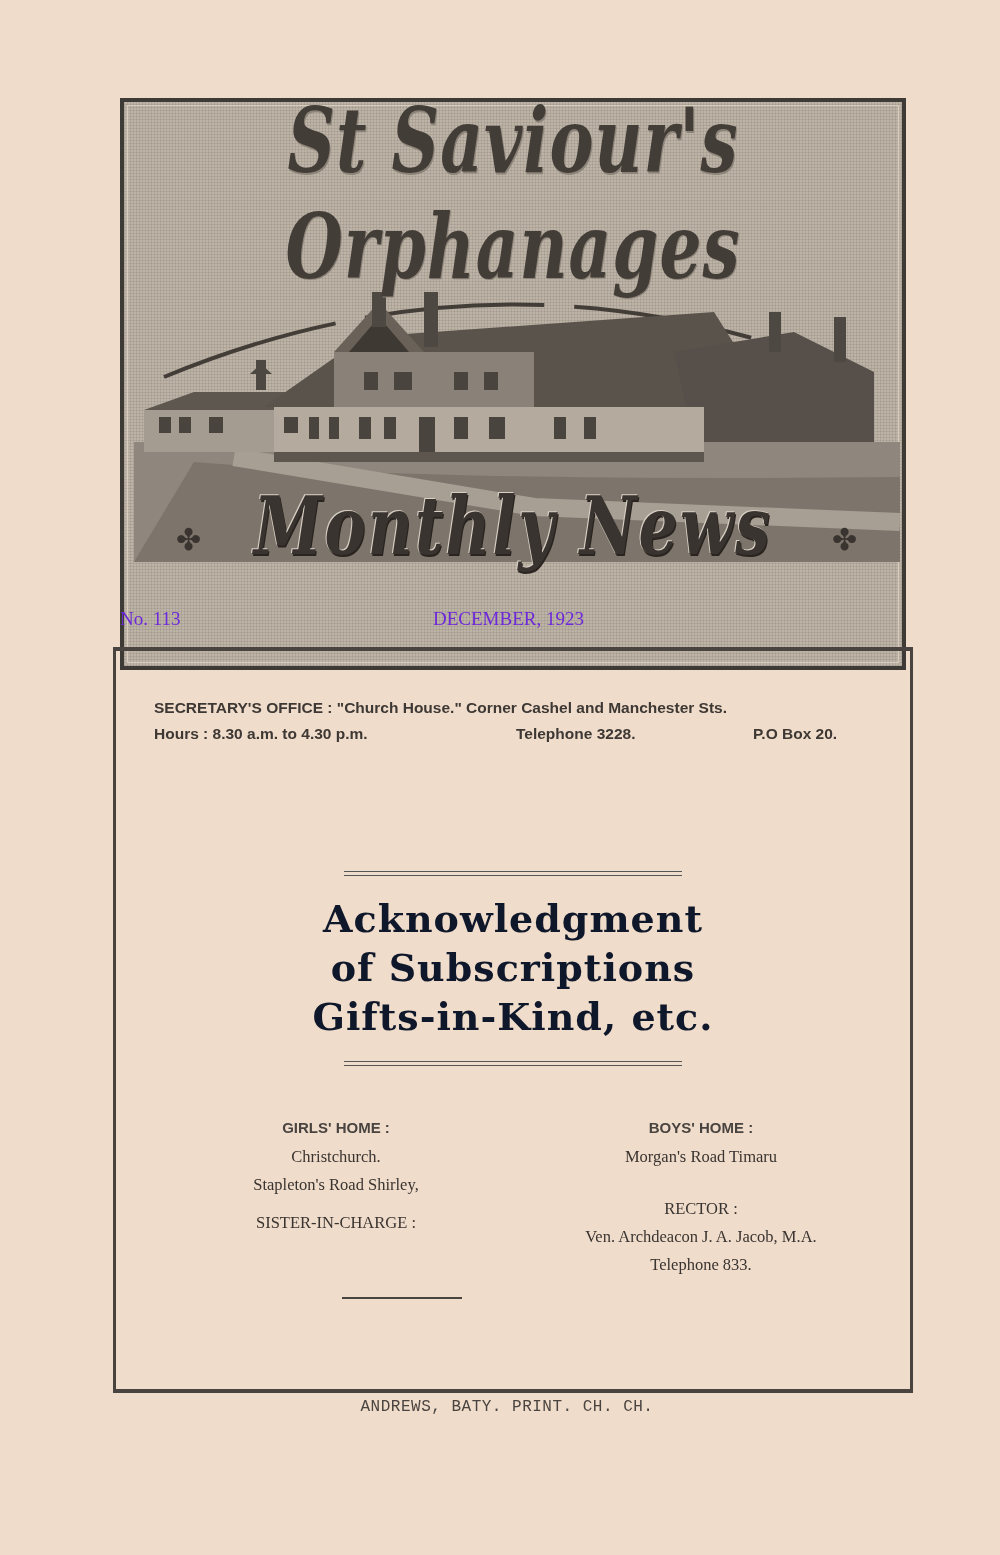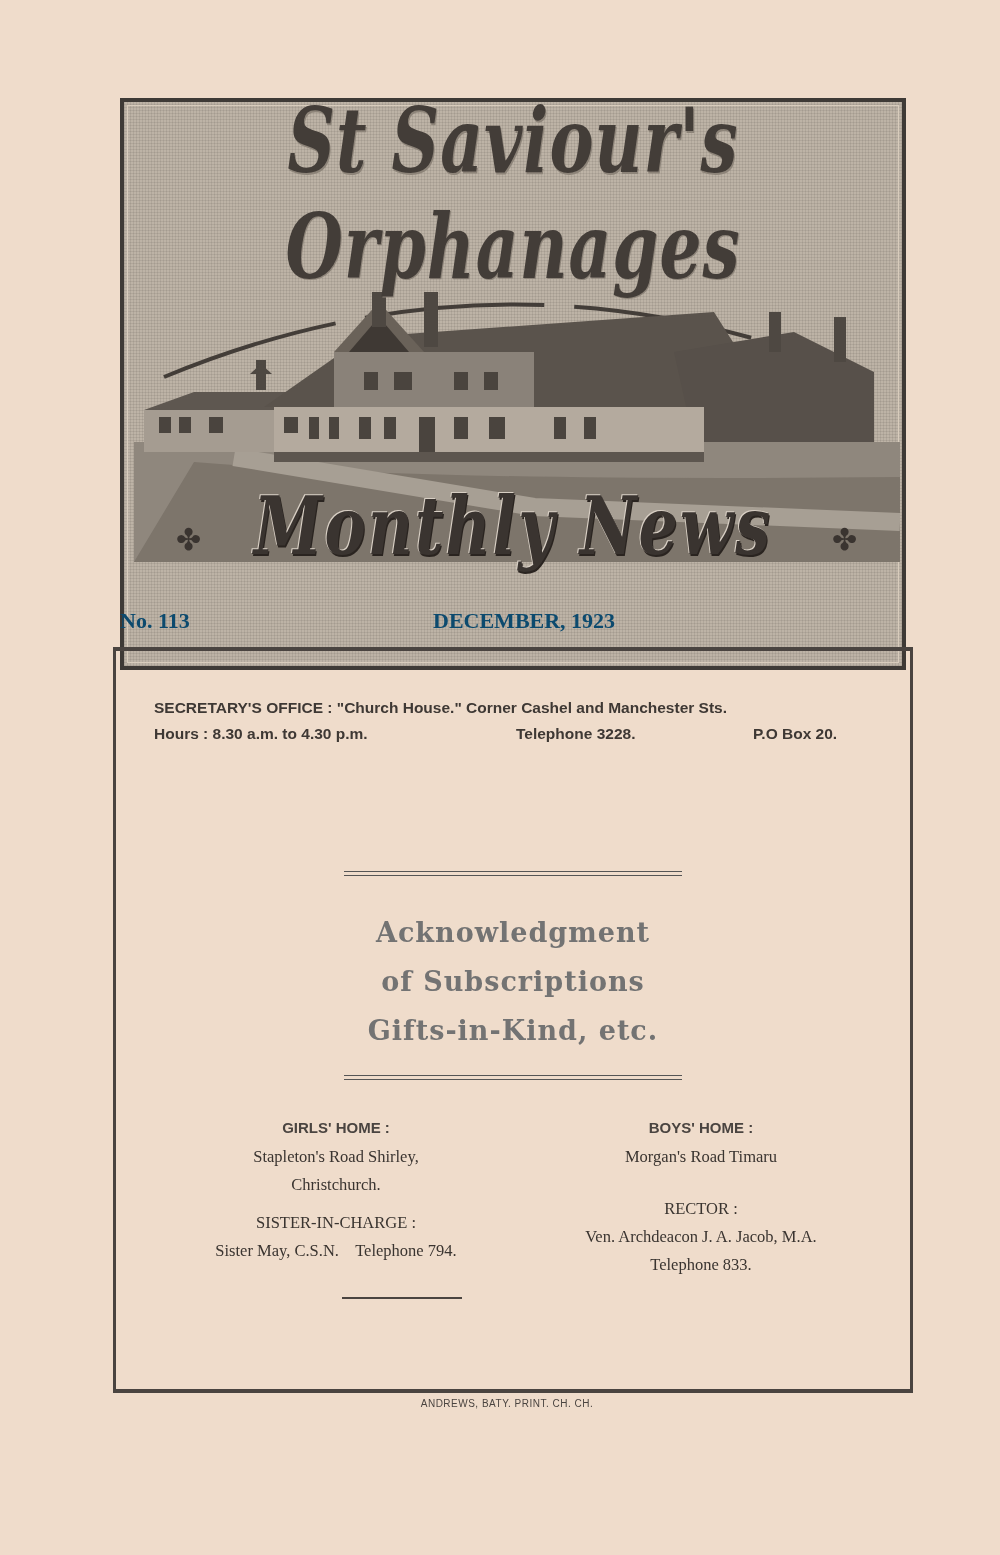--- a/index.html
+++ b/index.html
@@ -46,21 +46,21 @@
       font-weight: bold; font-style: italic;
       font-size: 62px; letter-spacing: 2px;
       color: #3a3430;
       text-shadow: -1px -1px 0 #d8cfc4, 1px 1px 0 #2a2420;
       transform: scaleY(1.3);
     }
     .fleur {
       position: absolute; top: 420px; font-size: 30px; color: #3a3430;
     }
     .issue-line {
-      position: absolute; top: 608px; font-size: 22px; color: #0c4a6e; font-weight: bold;
+      position: absolute; top: 608px; font-size: 19px; color: #6d28d9;
     }
     .issue-no { left: 120px; }
     .issue-date { left: 433px; }
     .box {
       position: absolute; left: 113px; top: 647px; width: 800px; height: 746px;
       border-left: 3px solid #4a4440; border-right: 3px solid #4a4440;
       border-top: 4px solid #4a4440; border-bottom: 4px solid #4a4440;
       box-sizing: border-box;
     }
     .office {
@@ -73,22 +73,22 @@
     .ack {
       position: absolute; left: 0; right: 0; top: 220px; text-align: center;
     }
     .dbl-rule {
       width: 338px; margin: 0 auto; height: 5px;
       border-top: 1.5px solid #555; border-bottom: 1.5px solid #555;
       box-sizing: border-box;
     }
     .ack-title {
       font-family: "DejaVu Serif", serif; font-weight: bold;
-      font-size: 27px; line-height: 49px; color: #737373;
-      margin: 32px 0 20px; letter-spacing: 1px;
+      font-size: 38px; line-height: 49px; color: #0f172a;
+      margin: 18px 0 20px; letter-spacing: 1px;
     }
     .homes {
       position: absolute; left: 0; right: 0; top: 462px;
       font-size: 16.5px; color: #3a3430; text-align: center;
     }
     .col { position: absolute; width: 380px; }
     .col-left { left: 30px; }
     .col-right { left: 395px; }
     .col .hd {
       font-family: Liberation Sans, sans-serif; font-weight: bold;
@@ -99,21 +99,21 @@
     .short-rule {
       position: absolute; left: 342px; top: 1297px; width: 120px;
       border-top: 2px solid #4a4440;
     }
     .signoff {
       position: absolute; left: 0; right: 0; top: 682px; text-align: center;
       font-weight: bold; font-size: 18px; color: #3a3430;
     }
     .printer {
       position: absolute; left: 0; width: 984px; top: 1398px; text-align: center;
-      font-family: Liberation Sans, sans-serif; font-size: 10px; color: #4a4440;
+      font-family: Liberation Mono, monospace; font-size: 16px; color: #4a4440;
       letter-spacing: 0.5px; padding-left: 30px; box-sizing: border-box;
     }
   </style>
 </head>
 <body>
 
 <div class="masthead">
   <div class="masthead-inner"></div>
   <svg class="arc" viewBox="0 0 740 180">
     <path d="M20 175 Q 370 30 720 175" stroke="#433d38" stroke-width="4" fill="none" stroke-dasharray="180 30"></path>
@@ -190,25 +190,24 @@
       <div>Acknowledgment</div>
       <div>of Subscriptions</div>
       <div>Gifts-in-Kind, etc.</div>
     </div>
     <div class="dbl-rule"></div>
   </div>
 
   <div class="homes">
     <div class="col col-left">
       <div class="hd">GIRLS' HOME :</div>
+      <div class="ln">Christchurch.</div>
       <div class="ln">Stapleton's Road Shirley,</div>
-      <div class="ln">Christchurch.</div>
       <div class="gap"></div>
       <div class="ln">SISTER-IN-CHARGE :</div>
-      <div class="ln" style="white-space:pre">Sister May, C.S.N.    Telephone 794.</div>
     </div>
     <div class="col col-right">
       <div class="hd">BOYS' HOME :</div>
       <div class="ln">Morgan's Road Timaru</div>
       <div class="gap" style="height:24px"></div>
       <div class="ln">RECTOR :</div>
       <div class="ln">Ven. Archdeacon J. A. Jacob, M.A.</div>
       <div class="ln">Telephone 833.</div>
     </div>
   </div>

